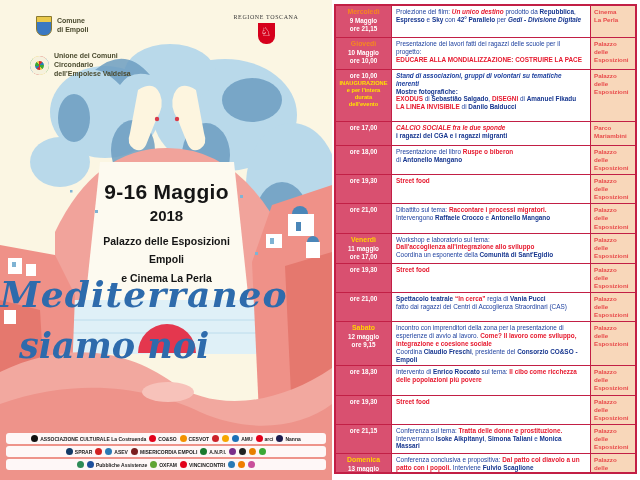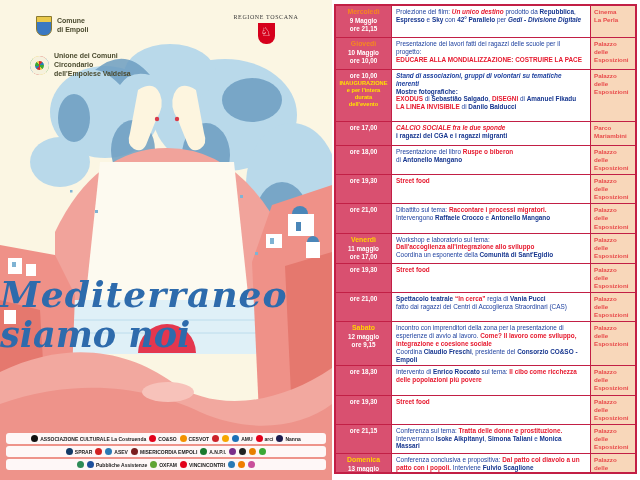--- a/index.html
+++ b/index.html
@@ -24,21 +24,21 @@
                   color:#fff;font-size:12px;line-height:19px;text-align:center;}
 
   .date-block{position:absolute;left:64px;top:180px;width:205px;text-align:center;color:#151515;}
   .d1{font-size:21px;font-weight:bold;letter-spacing:.3px;}
   .d2{font-size:15px;font-weight:bold;margin-top:3px;}
   .d3{font-size:10.5px;font-weight:bold;margin-top:8px;line-height:1.75;}
 
   .title{position:absolute;left:0;top:276px;width:332px;text-align:left;color:#2e6bac;
          font-family:"DejaVu Serif",serif;font-style:italic;font-weight:bold;}
   .t1{font-size:36px;line-height:1.05;letter-spacing:1px;}
-  .t2{font-size:35px;line-height:1.0;margin-top:3px;}
+  .t2{font-size:35px;line-height:1.0;margin-top:14px;padding-left:19px;}
 
   .sponsors{position:absolute;left:6px;right:6px;bottom:10px;}
   .sp-row{display:flex;justify-content:center;align-items:center;gap:3px;flex-wrap:nowrap;
           background:rgba(255,255,255,.93);border-radius:3px;padding:2px 3px;margin-top:2px;}
   .chip{display:inline-flex;align-items:center;gap:2px;}
   .dot{width:7px;height:7px;border-radius:50%;flex:none;}
   .lbl{font-size:5px;font-weight:bold;color:#222;white-space:nowrap;}
 
   
   .schedule{position:absolute;left:332px;top:0;width:308px;height:480px;background:#fff;
@@ -141,20 +141,29 @@
       <div>Circondario</div>
       <div>dell'Empolese Valdelsa</div>
     </div>
   </div>
 
   <div class="logo-regione">
     <div class="regione-label">REGIONE TOSCANA</div>
     <div class="tuscany-shield">♘</div>
   </div>
 
+  <div class="date-block">
+    <div class="d1">9-16 Maggio</div>
+    <div class="d2">2018</div>
+    <div class="d3">
+      <div>Palazzo delle Esposizioni</div>
+      <div>Empoli</div>
+      <div>e Cinema La Perla</div>
+    </div>
+  </div>
 
   <div class="title">
     <div class="t1">Mediterraneo</div>
     <div class="t2">siamo noi</div>
   </div>
 
   <div class="sponsors">
     <div class="sp-row">
         <span class="chip">
           <span class="dot" style="background: rgb(17, 17, 17);"></span>

